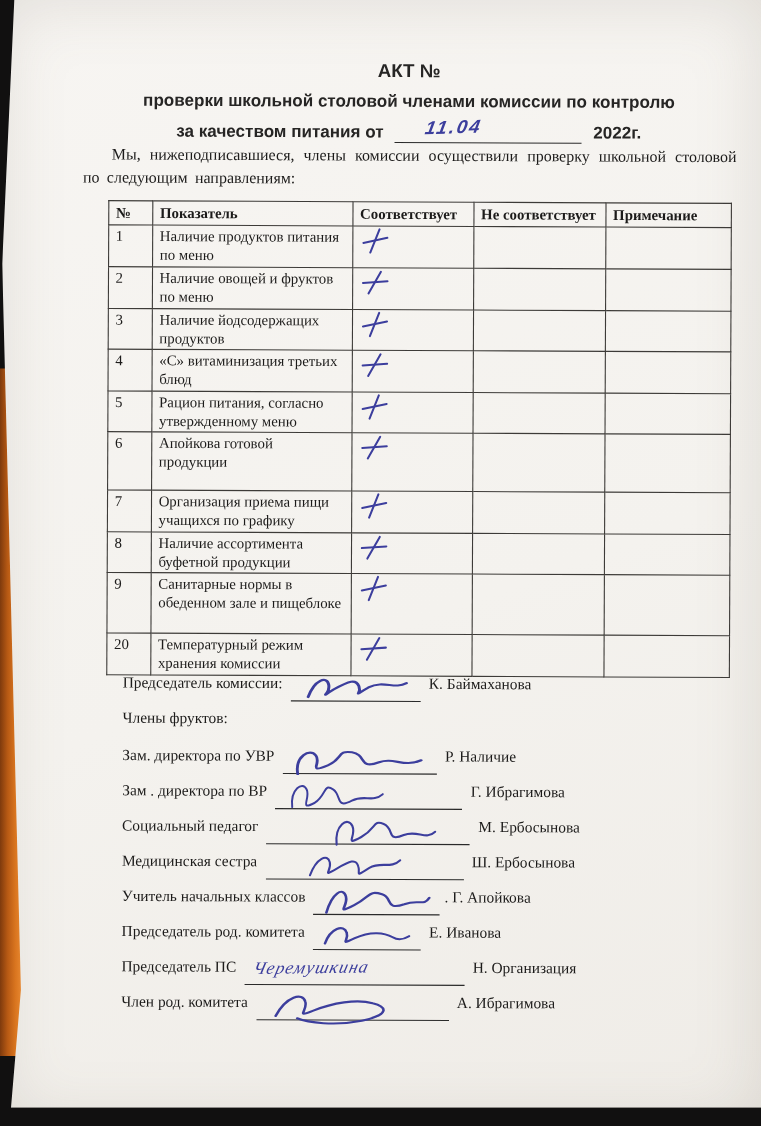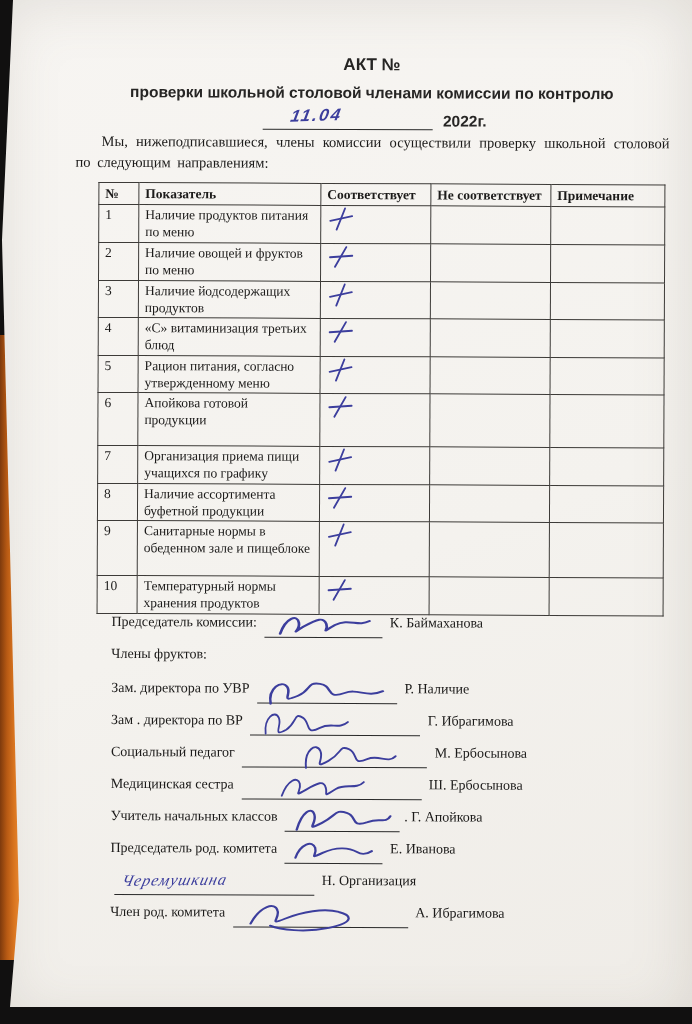--- a/index.html
+++ b/index.html
@@ -77,20 +77,21 @@
   <div class="wood-strip"></div>
   <div class="teal-corner"></div>
   <div class="warm-edge"></div>
 
   <div class="paper">
     <div class="content">
 
       <div class="doc-title">АКТ №</div>
       <div class="doc-sub1">проверки школьной столовой членами комиссии по контролю</div>
       <div class="doc-sub2">
+        <span>за качеством питания от</span>
         <span class="date-line">
           <span class="handwritten-date">11.04</span>
         </span>
         <span>2022г.</span>
       </div>
 
       <p class="intro">Мы, нижеподписавшиеся, члены комиссии  осуществили проверку школьной столовой по следующим направлениям:</p>
 
       <table class="inspect">
         <colgroup>
@@ -194,22 +195,22 @@
               <td class="c-num">9</td>
               <td>Санитарные нормы в обеденном зале и пищеблоке</td>
               <td class="c-check"><svg class="check-svg" viewBox="0 0 30 26">
                   <path d="M20 2 L9 24"></path>
                   <path d="M3 14 L27 11"></path>
                 </svg></td>
               <td></td>
               <td></td>
             </tr>
             <tr>
-              <td class="c-num">10</td>
-              <td>Температурный нормы хранения продуктов</td>
+              <td class="c-num">20</td>
+              <td>Температурный режим хранения комиссии</td>
               <td class="c-check"><svg class="check-svg" viewBox="0 0 30 26">
                   <path d="M20 2 L9 24"></path>
                   <path d="M3 14 L27 11"></path>
                 </svg></td>
               <td></td>
               <td></td>
             </tr>
           </tbody>
       </table>
 
@@ -282,20 +283,21 @@
           <span class="sig-label">Председатель род. комитета</span>
           <span class="sigline w98">
             <svg viewBox="0 0 70 30" preserveAspectRatio="none">
               <path d="M4 20 C8 6 18 2 20 10 C22 17 14 22 26 15 C38 8 48 10 54 14 C58 17 62 16 66 13"></path>
               </svg>
           </span>
           <span>Е. Иванова</span>
         </div>
 
         <div class="sig-row">
+          <span class="sig-label">Председатель ПС</span>
           <span class="sigline w200">
             <span class="hand-name">Черемушкина</span>
           </span>
           <span>Н. Организация</span>
         </div>
 
         <div class="sig-row">
           <span class="sig-label">Член род. комитета</span>
           <span class="sigline w175">
             <svg viewBox="0 0 100 30" preserveAspectRatio="none" style="width:70%">

